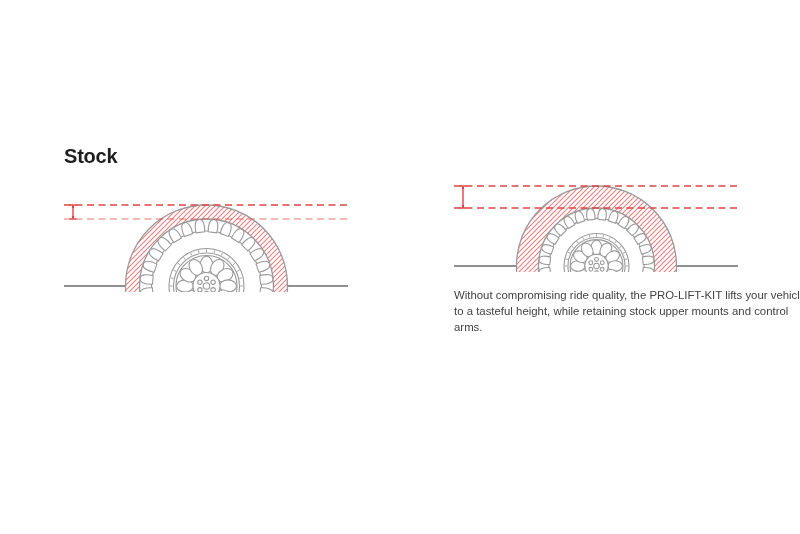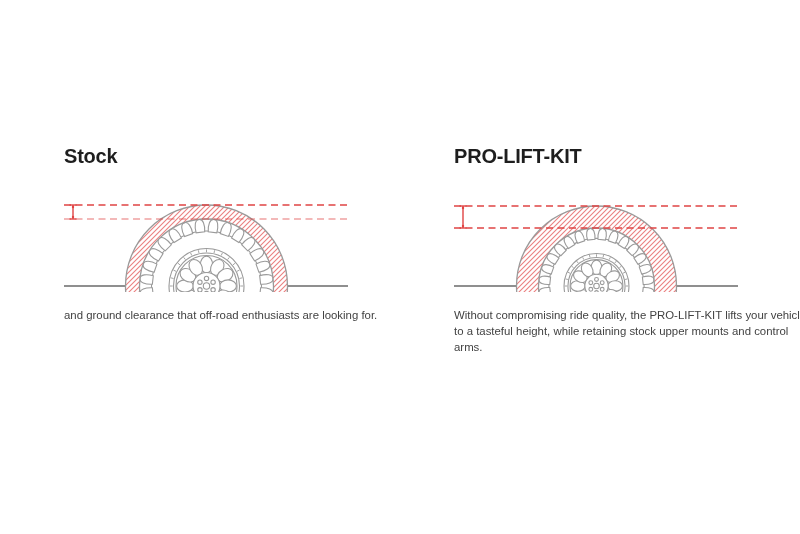--- a/index.html
+++ b/index.html
@@ -120,26 +120,24 @@
         <path d="M 61.5 94 A 81 81 0 1 0 223.5 94 A 81 81 0 1 0 61.5 94 Z M 75.5 94 A 67 67 0 1 0 209.5 94 A 67 67 0 1 0 75.5 94 Z" fill="url(#hatch0)" fill-rule="evenodd" stroke="#9a9a9a" stroke-width="1.3"></path>
         <line x1="0" y1="13" x2="284" y2="13" stroke="#e04444" stroke-width="1.4" stroke-dasharray="7 4.5"></line>
         <line x1="0" y1="27" x2="284" y2="27" stroke="#e04444" stroke-width="1.4" stroke-dasharray="7 4.5" opacity="0.5"></line>
         <line x1="9" y1="13" x2="9" y2="27" stroke="#e04444" stroke-width="1.4"></line>
         <line x1="5.5" y1="13" x2="12.5" y2="13" stroke="#e04444" stroke-width="1.4"></line>
         <line x1="5.5" y1="27" x2="12.5" y2="27" stroke="#e04444" stroke-width="1.4"></line>
         <circle cx="9" cy="15" r="1.2" fill="#e04444" stroke="none"></circle>
         <circle cx="9" cy="25" r="1.2" fill="#e04444" stroke="none"></circle>
       </svg>
     <div class="desc">
-      <div class="line">and ground clearance that off-road enthusiasts are looking for.</div>
     </div>
   </section>
 
   <section class="panel panel--right">
-    <h2 class="panel-title">PRO-LIFT-KIT</h2>
     <svg class="diagram" width="284" height="100" viewBox="0 0 284 100">
         <defs>
           <pattern id="hatch1" width="5" height="5" patternUnits="userSpaceOnUse">
             <path d="M-1,1 L1,-1 M-1,6 L6,-1 M4,6 L6,4" stroke="#ea8080" stroke-width="1.1" fill="none"></path>
           </pattern>
         </defs>
         <line x1="0" y1="94" x2="63.1" y2="94" stroke="#8f8f8f" stroke-width="2"></line>
         <line x1="221.9" y1="94" x2="284" y2="94" stroke="#8f8f8f" stroke-width="2"></line>
         <g stroke="#9a9a9a" stroke-width="1.1" fill="#ffffff">
           <circle cx="142.5" cy="94" r="47.61194029850746"></circle>

